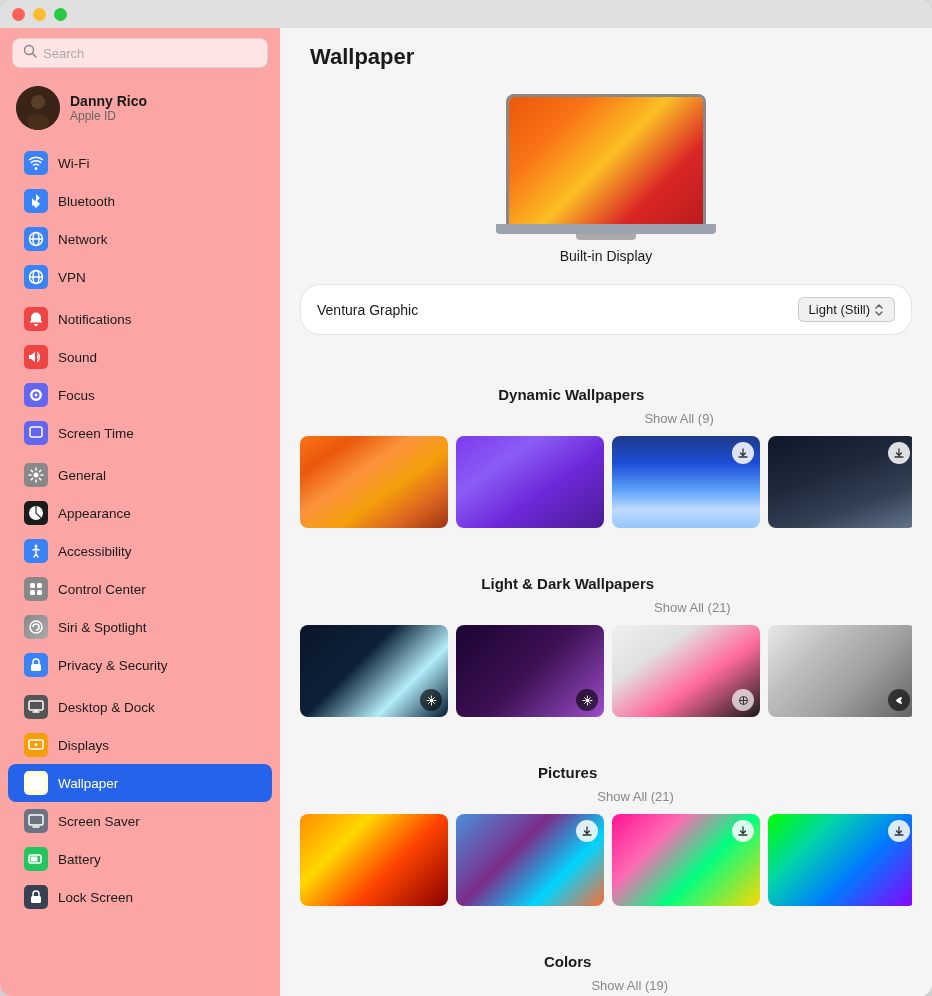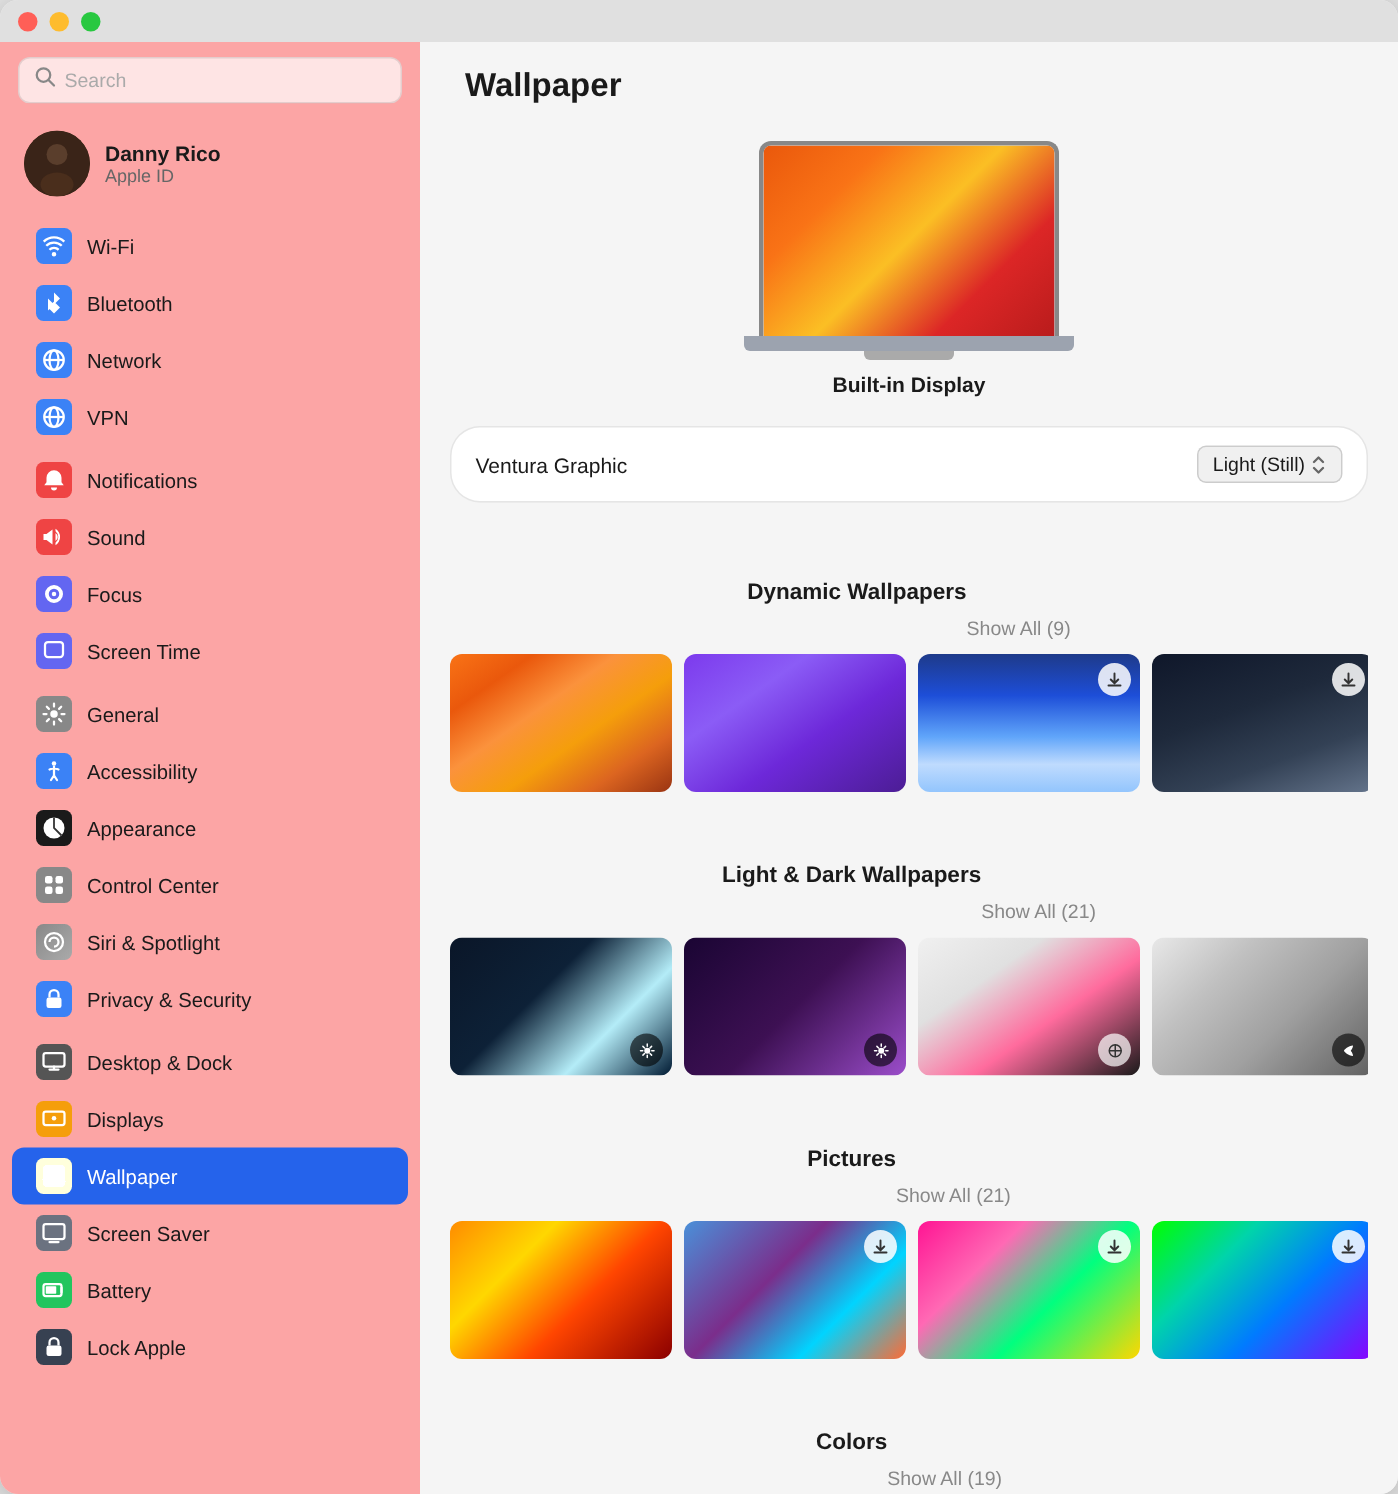--- a/index.html
+++ b/index.html
@@ -191,21 +191,21 @@
       margin-left: -10px;
     }
     .laptop-stand {
       width: 60px; height: 6px;
       background: #aaa;
       margin: 0 auto;
       border-radius: 0 0 4px 4px;
     }
     .display-label {
       font-size: 14px;
-      font-weight: 700;
+      font-weight: 400;
       color: #1a1a1a;
       margin-top: 8px;
     }
     .wallpaper-selector {
       background: white;
       margin: 0 20px;
       border-radius: 20px;
       padding: 12px 16px;
       display: flex;
       align-items: center;
@@ -458,38 +458,38 @@
         <div class="sidebar-item">
           <div class="item-icon icon-general">
             <svg width="16" height="16" viewBox="0 0 16 16" fill="white">
                 <circle cx="8" cy="8" r="2.5"></circle>
                 <path d="M8 1v2M8 13v2M1 8h2M13 8h2M3.2 3.2l1.4 1.4M11.4 11.4l1.4 1.4M3.2 12.8l1.4-1.4M11.4 4.6l1.4-1.4" stroke="white" stroke-width="1.5" stroke-linecap="round"></path>
               </svg>
           </div>
           <span>General</span>
         </div>
         <div class="sidebar-item">
-          <div class="item-icon icon-accessibility">
-            <svg width="16" height="16" viewBox="0 0 16 16" fill="white">
-                <circle cx="8" cy="3" r="1.5"></circle>
-                <path d="M8 5v6M5 7l3-1 3 1M6 14l2-3 2 3" stroke="white" stroke-width="1.5" stroke-linecap="round" fill="none"></path>
-              </svg>
-          </div>
-          <span>Accessibility</span>
-        </div>
-        <div class="sidebar-item">
           <div class="item-icon icon-appearance">
             <svg width="16" height="16" viewBox="0 0 16 16">
                 <circle cx="8" cy="8" r="7" fill="white"></circle>
                 <path d="M8 1v7l5 5" stroke="#333" stroke-width="1.2" fill="none"></path>
               </svg>
           </div>
           <span>Appearance</span>
         </div>
         <div class="sidebar-item">
+          <div class="item-icon icon-accessibility">
+            <svg width="16" height="16" viewBox="0 0 16 16" fill="white">
+                <circle cx="8" cy="3" r="1.5"></circle>
+                <path d="M8 5v6M5 7l3-1 3 1M6 14l2-3 2 3" stroke="white" stroke-width="1.5" stroke-linecap="round" fill="none"></path>
+              </svg>
+          </div>
+          <span>Accessibility</span>
+        </div>
+        <div class="sidebar-item">
           <div class="item-icon icon-controlcenter">
             <svg width="16" height="16" viewBox="0 0 16 16" fill="white">
                 <rect x="2" y="2" width="5" height="5" rx="1.5" fill="white"></rect>
                 <rect x="9" y="2" width="5" height="5" rx="1.5" fill="white"></rect>
                 <rect x="2" y="9" width="5" height="5" rx="1.5" fill="white"></rect>
                 <rect x="9" y="9" width="5" height="5" rx="1.5" fill="white"></rect>
               </svg>
           </div>
           <span>Control Center</span>
         </div>
@@ -561,21 +561,21 @@
           </div>
           <span>Battery</span>
         </div>
         <div class="sidebar-item">
           <div class="item-icon icon-lockscreen">
             <svg width="16" height="16" viewBox="0 0 16 16" fill="white">
                 <rect x="3" y="7" width="10" height="7" rx="1.5" fill="white"></rect>
                 <path d="M5 7V5a3 3 0 016 0v2" stroke="white" stroke-width="1.5" fill="none"></path>
               </svg>
           </div>
-          <span>Lock Apple</span>
+          <span>Lock Screen</span>
         </div>
       </div>
     </div>
 
     <div class="main-content">
 
       <div class="page-title-area">
         <h1 class="page-title">Wallpaper</h1>
       </div>
 

